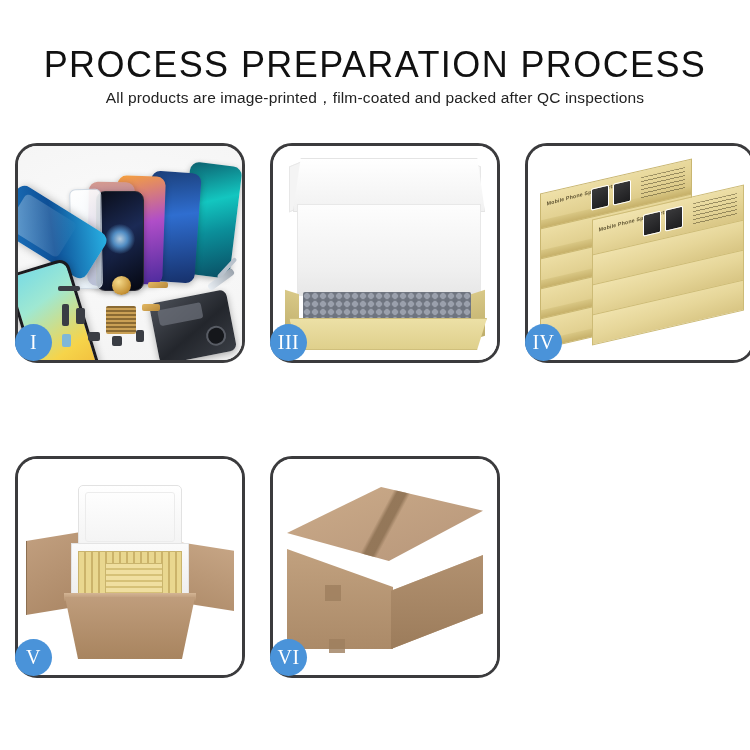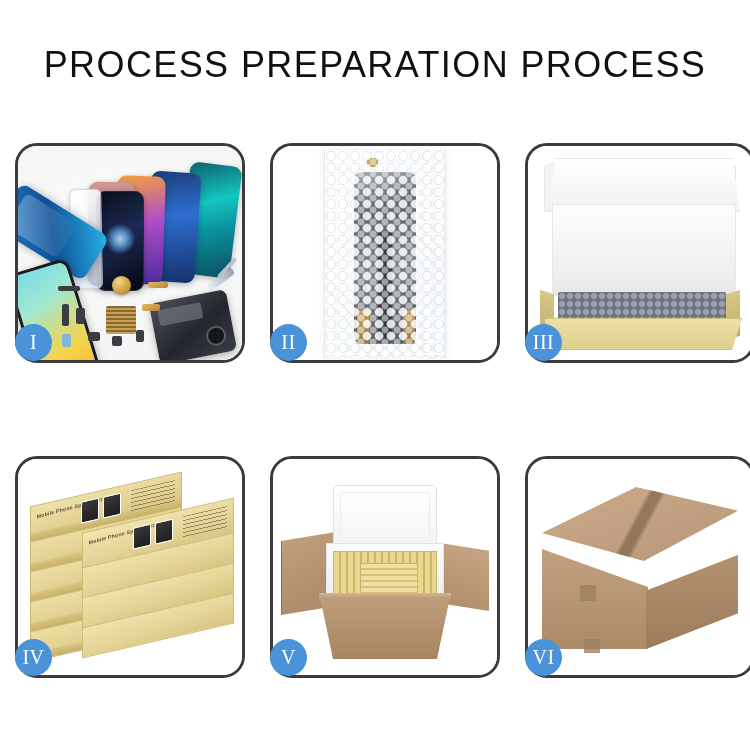--- a/index.html
+++ b/index.html
@@ -353,20 +353,21 @@
     position:absolute; left:56px; top:180px; width:16px; height:14px;
     background:#9e7e5e; opacity:.8;
   }
 </style>
 </head>
 <body>
 
 <div id="root">
 
   <div class="title">PROCESS PREPARATION PROCESS</div>
+  <div class="subtitle">All products are image-printed，film-coated and packed after QC inspections</div>
 
   <div class="grid">
 
     <div class="panel">
       <div class="panel-inner p1">
         <div class="ph ph-e"></div>
         <div class="ph ph-d"></div>
         <div class="ph ph-c"></div>
         <div class="ph ph-b"></div>
         <div class="ph ph-front"></div>
@@ -384,33 +385,20 @@
         <div class="part" style="left:70px;top:186px;width:12px;height:9px;"></div>
         <div class="part" style="left:94px;top:190px;width:10px;height:10px;"></div>
         <div class="part" style="left:118px;top:184px;width:8px;height:12px;"></div>
         <div class="part" style="left:44px;top:188px;width:9px;height:13px;background:#7fb7d8;"></div>
         <div class="screwdriver"></div>
         <div class="tweezer"></div>
       </div>
       <div class="badge">I</div>
     </div>
 
-    <div class="panel">
-      <div class="panel-inner p2">
-        <div class="bag">
-          <div class="bag-part"></div>
-          <div class="bag-flex"></div>
-          <div class="bag-tab"></div>
-          <div class="bag-gold-a"></div>
-          <div class="bag-gold-b"></div>
-          <div class="bubble-overlay"></div>
-        </div>
-      </div>
-      <div class="badge">II</div>
-    </div>
 
     <div class="panel">
       <div class="panel-inner p3">
         <div class="b3-lidL"></div>
         <div class="b3-lidR"></div>
         <div class="b3-lid"></div>
         <div class="b3-foam"></div>
         <div class="b3-sideL"></div>
         <div class="b3-sideR"></div>
         <div class="b3-bubbles"></div>

